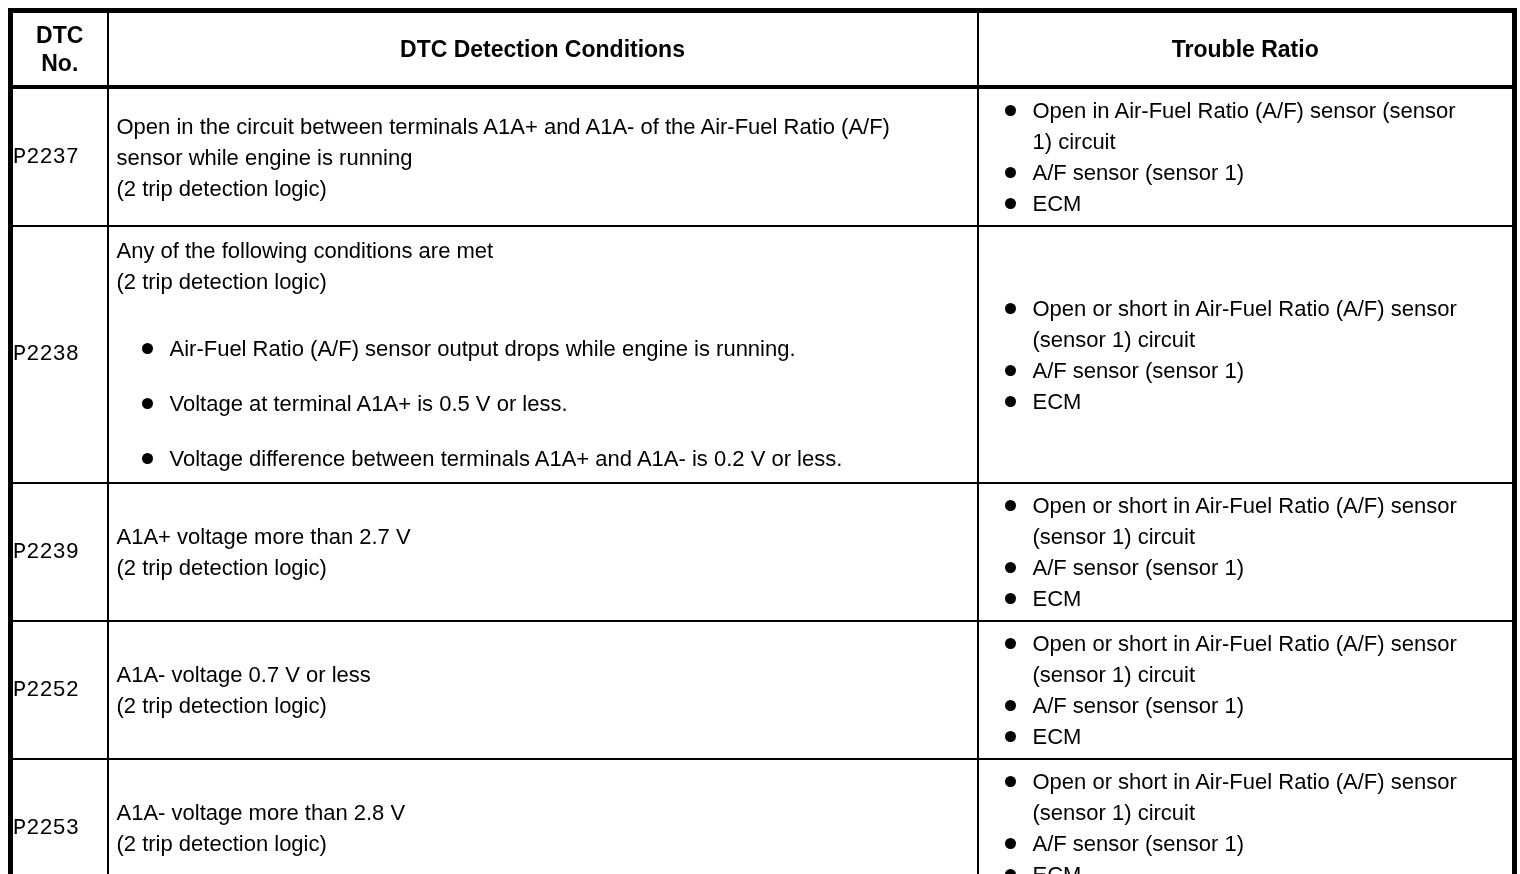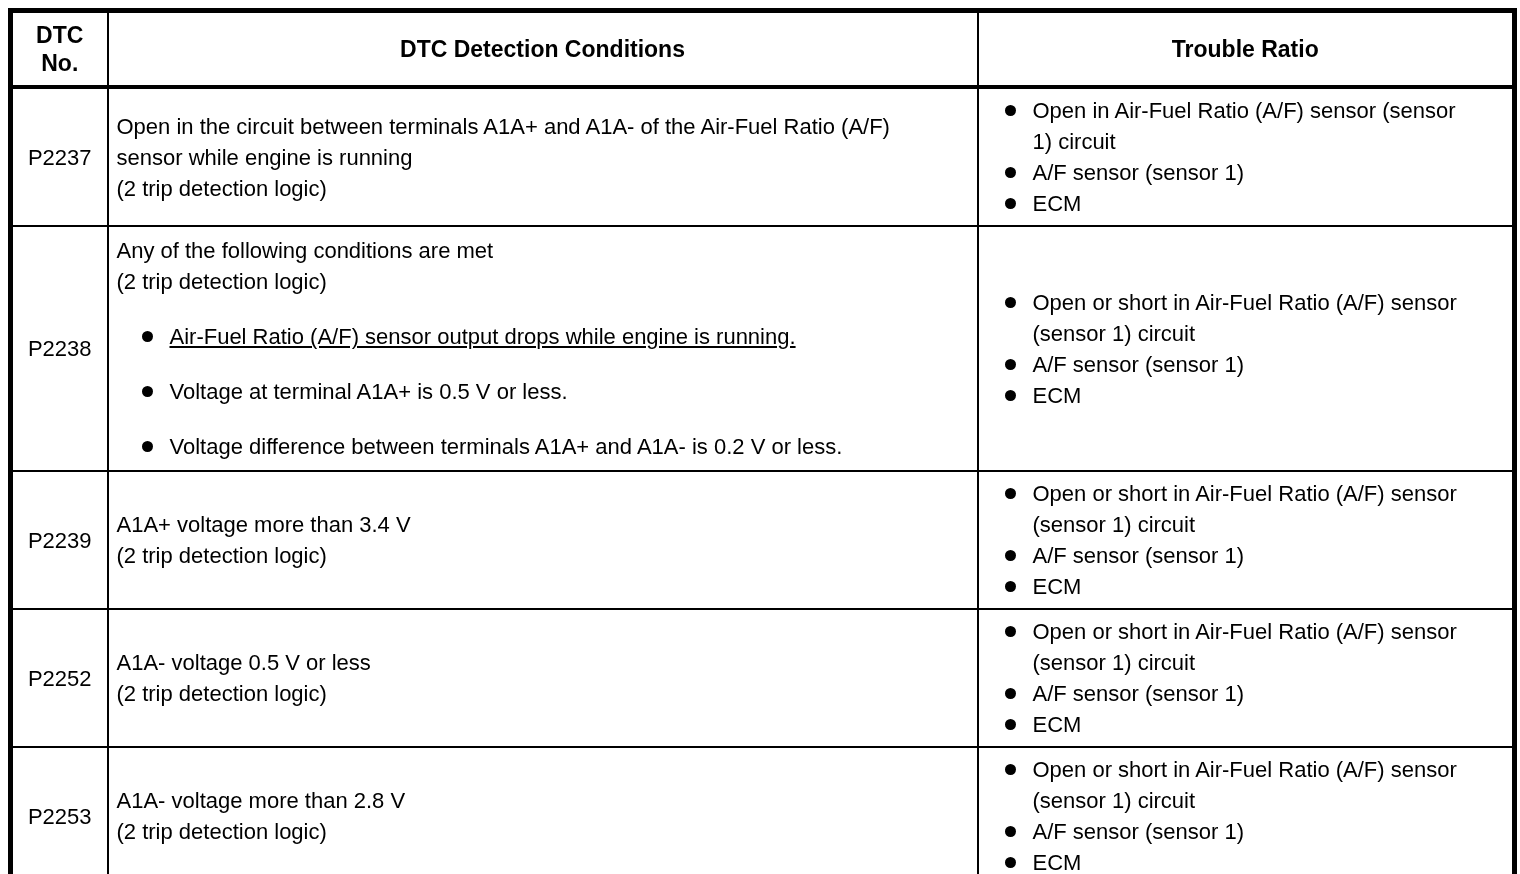--- a/index.html
+++ b/index.html
@@ -36,22 +36,22 @@
   }
   thead th {
     border-bottom: 4px solid #000000;
     font-weight: bold;
     text-align: center;
     height: 72px;
     font-size: 23px;
     line-height: 28px;
   }
   td.dtc-cell {
-    text-align: center;
     font-size: 22px;
+    font-family: Liberation Mono, monospace;
   }
   td.cond-cell {
     padding: 8px 32px 8px 8px;
     vertical-align: middle;
   }
   td.trouble-cell {
     padding: 6px 24px 6px 26px;
     vertical-align: middle;
   }
   .r1 { height: 138px; }
@@ -78,22 +78,21 @@
   .trouble-cell .bullet-text {
     padding-right: 30px;
   }
   .cond-bullets {
     margin-left: 25px;
   }
   .cond-bullets .bullet-item {
     margin-top: 24px;
   }
   .cond-bullets .bullet-item:first-child {
-    margin-top: 24px;
-    text-decoration: underline;
+    margin-top: 36px;
   }
 </style>
 </head>
 <body>
 
 <table class="dtc-table">
   <colgroup>
     <col class="c-dtc">
     <col class="c-cond">
     <col class="c-trouble">
@@ -164,21 +163,21 @@
         <div class="bullet-item">
           <span class="bullet"></span>
           <span class="bullet-text">ECM</span>
         </div>
       </td>
     </tr>
 
     <tr class="r3">
       <td class="dtc-cell">P2239</td>
       <td class="cond-cell">
-        <div>A1A+ voltage more than 3.4 V</div>
+        <div>A1A+ voltage more than 2.7 V</div>
         <div>(2 trip detection logic)</div>
       </td>
       <td class="trouble-cell">
         <div class="bullet-item">
           <span class="bullet"></span>
           <span class="bullet-text">Open or short in Air-Fuel Ratio (A/F) sensor (sensor 1) circuit</span>
         </div>
         <div class="bullet-item">
           <span class="bullet"></span>
           <span class="bullet-text">A/F sensor (sensor 1)</span>
@@ -186,21 +185,21 @@
         <div class="bullet-item">
           <span class="bullet"></span>
           <span class="bullet-text">ECM</span>
         </div>
       </td>
     </tr>
 
     <tr class="r4">
       <td class="dtc-cell">P2252</td>
       <td class="cond-cell">
-        <div>A1A- voltage 0.5 V or less</div>
+        <div>A1A- voltage 0.7 V or less</div>
         <div>(2 trip detection logic)</div>
       </td>
       <td class="trouble-cell">
         <div class="bullet-item">
           <span class="bullet"></span>
           <span class="bullet-text">Open or short in Air-Fuel Ratio (A/F) sensor (sensor 1) circuit</span>
         </div>
         <div class="bullet-item">
           <span class="bullet"></span>
           <span class="bullet-text">A/F sensor (sensor 1)</span>

